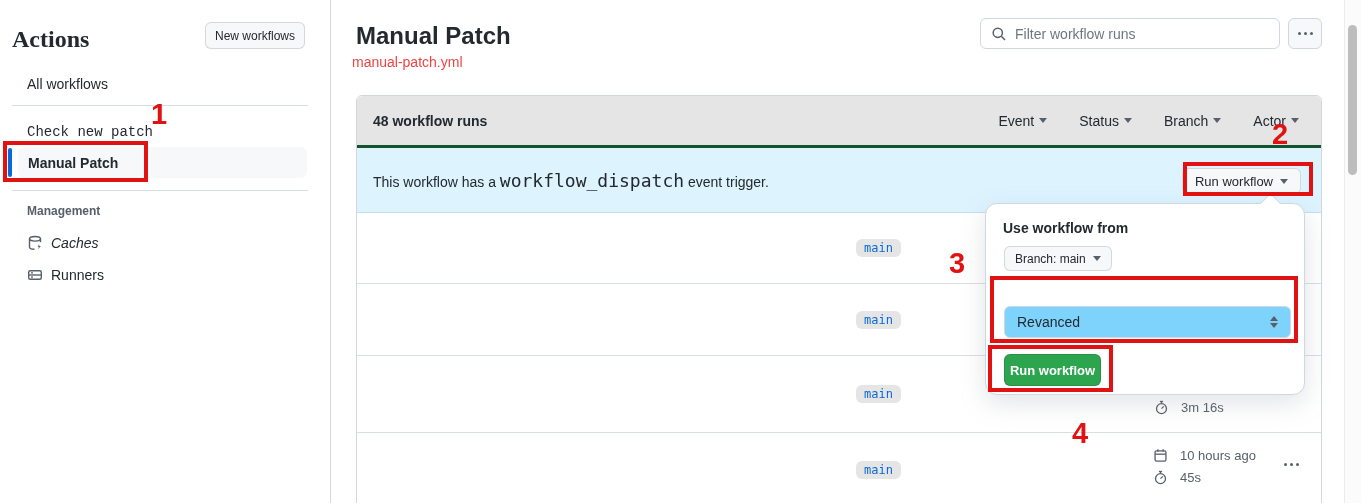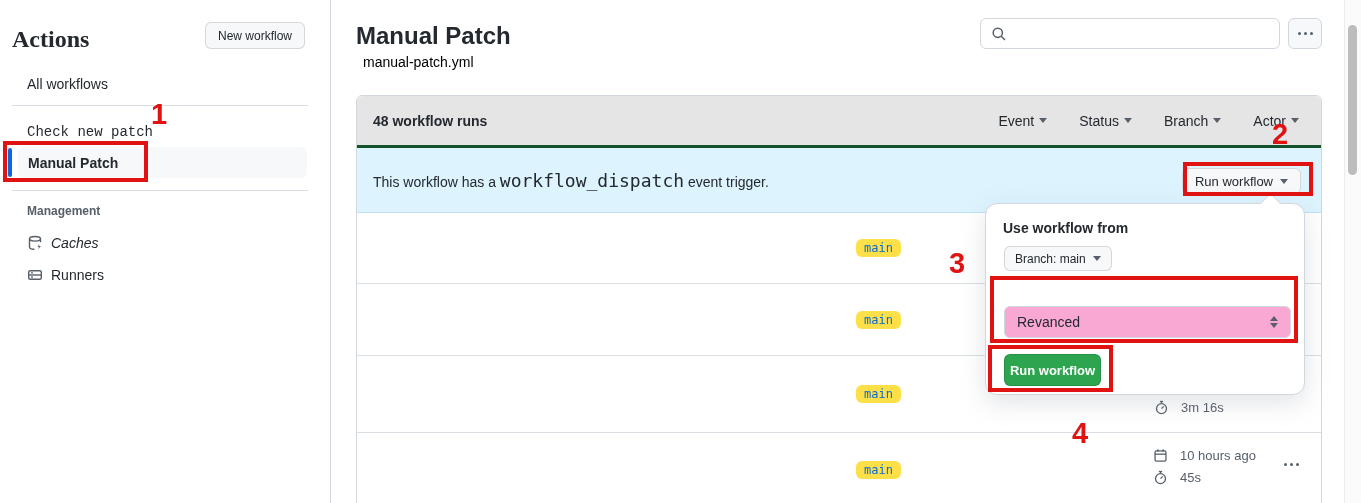--- a/index.html
+++ b/index.html
@@ -25,21 +25,21 @@
   .side-divider { left:12px; width:296px; height:1px; background:#d8dee4; }
   .sel-bg { left:18px; top:147px; width:289px; height:31px; background:#f6f8fa; border-radius:6px; }
   .sel-bar { left:8px; top:148px; width:4px; height:29px; background:#0969da; border-radius:3px; }
   .sel-label { left:28px; top:155px; font-weight:700; }
   .mgmt-label { left:27px; top:204px; font-size:12px; font-weight:700; color:#57606a; }
   .mgmt-item { display:flex; align-items:center; gap:8px; color:#24292f; cursor:pointer; }
   .mgmt-item svg { flex:none; }
 
   
   .page-title { left:356px; top:22px; font-size:24px; font-weight:600; }
-  .file-link { left:363px; top:54px; font-size:14px; color:#000000; cursor:pointer; }
+  .file-link { left:352px; top:54px; font-size:14px; color:#ef4444; cursor:pointer; }
   .search-box {
     left:980px; top:18px; width:300px; height:31px;
     border:1px solid #d0d7de; border-radius:6px; background:#fff;
     display:flex; align-items:center; padding-left:10px; gap:8px;
   }
   .search-box input {
     border:none; outline:none; flex:1; font-size:14px; font-family:inherit; color:#24292f; background:transparent;
   }
   .search-box input::placeholder { color:#6e7781; }
   .meatball-btn {
@@ -72,21 +72,21 @@
   .run-workflow-toggle {
     position:absolute; right:20px; top:20px; height:26px; padding:0 12px;
     background:#f6f8fa; border:1px solid rgba(27,31,36,0.15); border-radius:6px;
     display:flex; align-items:center; gap:7px; font-size:13px; cursor:pointer;
   }
   .rows { position:absolute; left:0; top:117px; width:100%; }
   .run-row { position:relative; border-bottom:1px solid #d8dee4; }
   .r1 { height:71px; } .r2 { height:72px; } .r3 { height:77px; } .r4 { height:90px; border-bottom:none; }
   .branch-badge {
     position:absolute; left:499px; top:50%; transform:translateY(-50%);
-    background:#fde047; color:#0969da; font-family:"DejaVu Sans Mono", monospace;
+    background:#e5e5e5; color:#0969da; font-family:"DejaVu Sans Mono", monospace;
     font-size:12px; padding:2px 8px; border-radius:6px; cursor:pointer;
   }
   .r4 .branch-badge { top:37px; }
   .meta { position:absolute; display:flex; align-items:center; gap:12px; color:#57606a; font-size:13px; }
   .kebab { position:absolute; display:flex; gap:3px; cursor:pointer; }
   .kebab .dot { width:3px; height:3px; }
 
   
   .run-dialog {
     left:985px; top:203px; width:320px; height:192px; background:#fff;
@@ -104,21 +104,21 @@
     background:#f6f8fa; border:1px solid rgba(27,31,36,0.15); border-radius:6px;
     display:flex; align-items:center; gap:7px; font-size:12px; cursor:pointer;
   }
   .dlg-question {
     position:absolute; left:18px; top:81px;
     font-family:"DejaVu Sans Mono", monospace; font-weight:700; font-size:13px;
   }
   .dlg-question .req { color:#cf222e; }
   .dlg-select {
     position:absolute; left:18px; top:102px; width:287px; height:32px;
-    background:#f9a8d4; border:1px solid #d0d7de; border-radius:6px;
+    background:#7dd3fc; border:1px solid #d0d7de; border-radius:6px;
     display:flex; align-items:center; padding:0 12px; font-size:14px; cursor:pointer;
   }
   .updown { margin-left:auto; display:flex; flex-direction:column; gap:2px; }
   .updown .up { width:0; height:0; border-left:4px solid transparent; border-right:4px solid transparent; border-bottom:5px solid #57606a; }
   .updown .down { width:0; height:0; border-left:4px solid transparent; border-right:4px solid transparent; border-top:5px solid #57606a; }
   .dlg-submit {
     position:absolute; left:18px; top:150px; width:97px; height:32px;
     background:#2da44e; color:#fff; font-weight:700; font-size:13px;
     border:1px solid rgba(27,31,36,0.15); border-radius:6px;
     display:flex; align-items:center; justify-content:center; cursor:pointer;
@@ -142,21 +142,21 @@
 
   svg { display:block; }
 </style>
 </head>
 <body>
 
 <div class="abs tab-indicator"></div>
 
 <div class="abs sidebar">
   <div class="abs sidebar-title">Actions</div>
-  <div class="abs new-workflow-btn">New workflow</div>
+  <div class="abs new-workflow-btn">New workflows</div>
 
   <div class="abs side-item" style="left:27px; top:76px;">All workflows</div>
   <div class="abs side-divider" style="top:105px;"></div>
   <div class="abs side-item" style="left:27px; top:124px;font-family:Liberation Mono, monospace;">Check new patch</div>
 
   <div class="abs sel-bg"></div>
   <div class="abs sel-bar"></div>
   <div class="abs sel-label">Manual Patch</div>
 
   <div class="abs side-divider" style="top:190px;"></div>
@@ -189,20 +189,21 @@
 <div class="abs page-title">Manual Patch</div>
 <div class="abs file-link">manual-patch.yml</div>
 
 <div class="abs search-box">
   <span>
     <svg width="16" height="16" viewBox="0 0 16 16" fill="none" stroke="#57606a" stroke-width="1.5">
       <circle cx="6.8" cy="6.8" r="4.6"></circle>
       <line x1="10.3" y1="10.3" x2="14" y2="14"></line>
     </svg>
   </span>
+  <input type="text" placeholder="Filter workflow runs" style="">
 </div>
 <div class="abs meatball-btn">
   <span style="display:flex; gap:3px;">
     <span class="dot"></span>
       <span class="dot"></span>
       <span class="dot"></span>
   </span>
 </div>
 
 <div class="abs runs-card">

